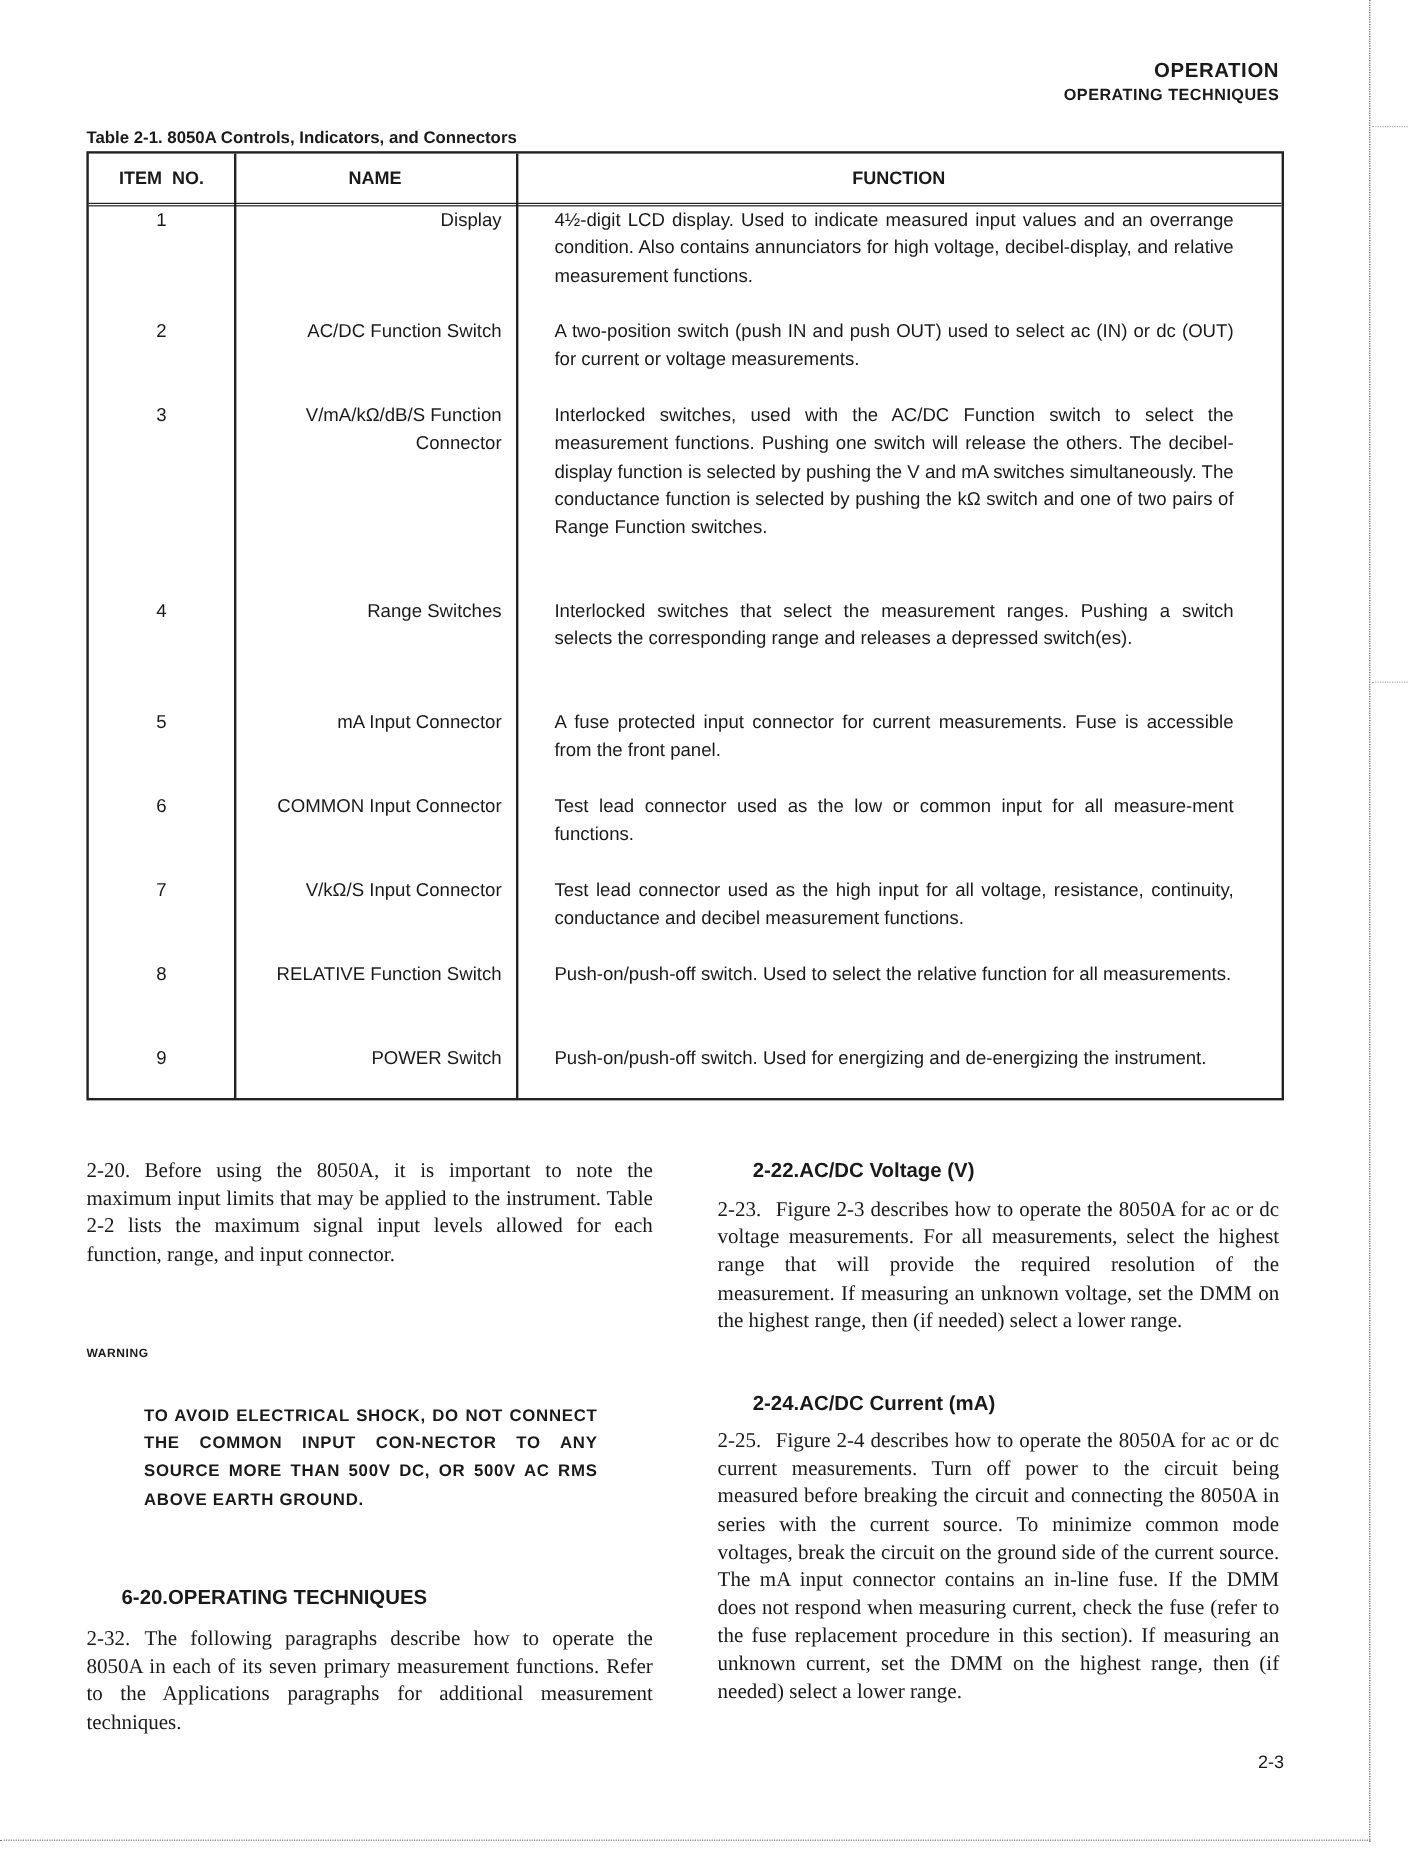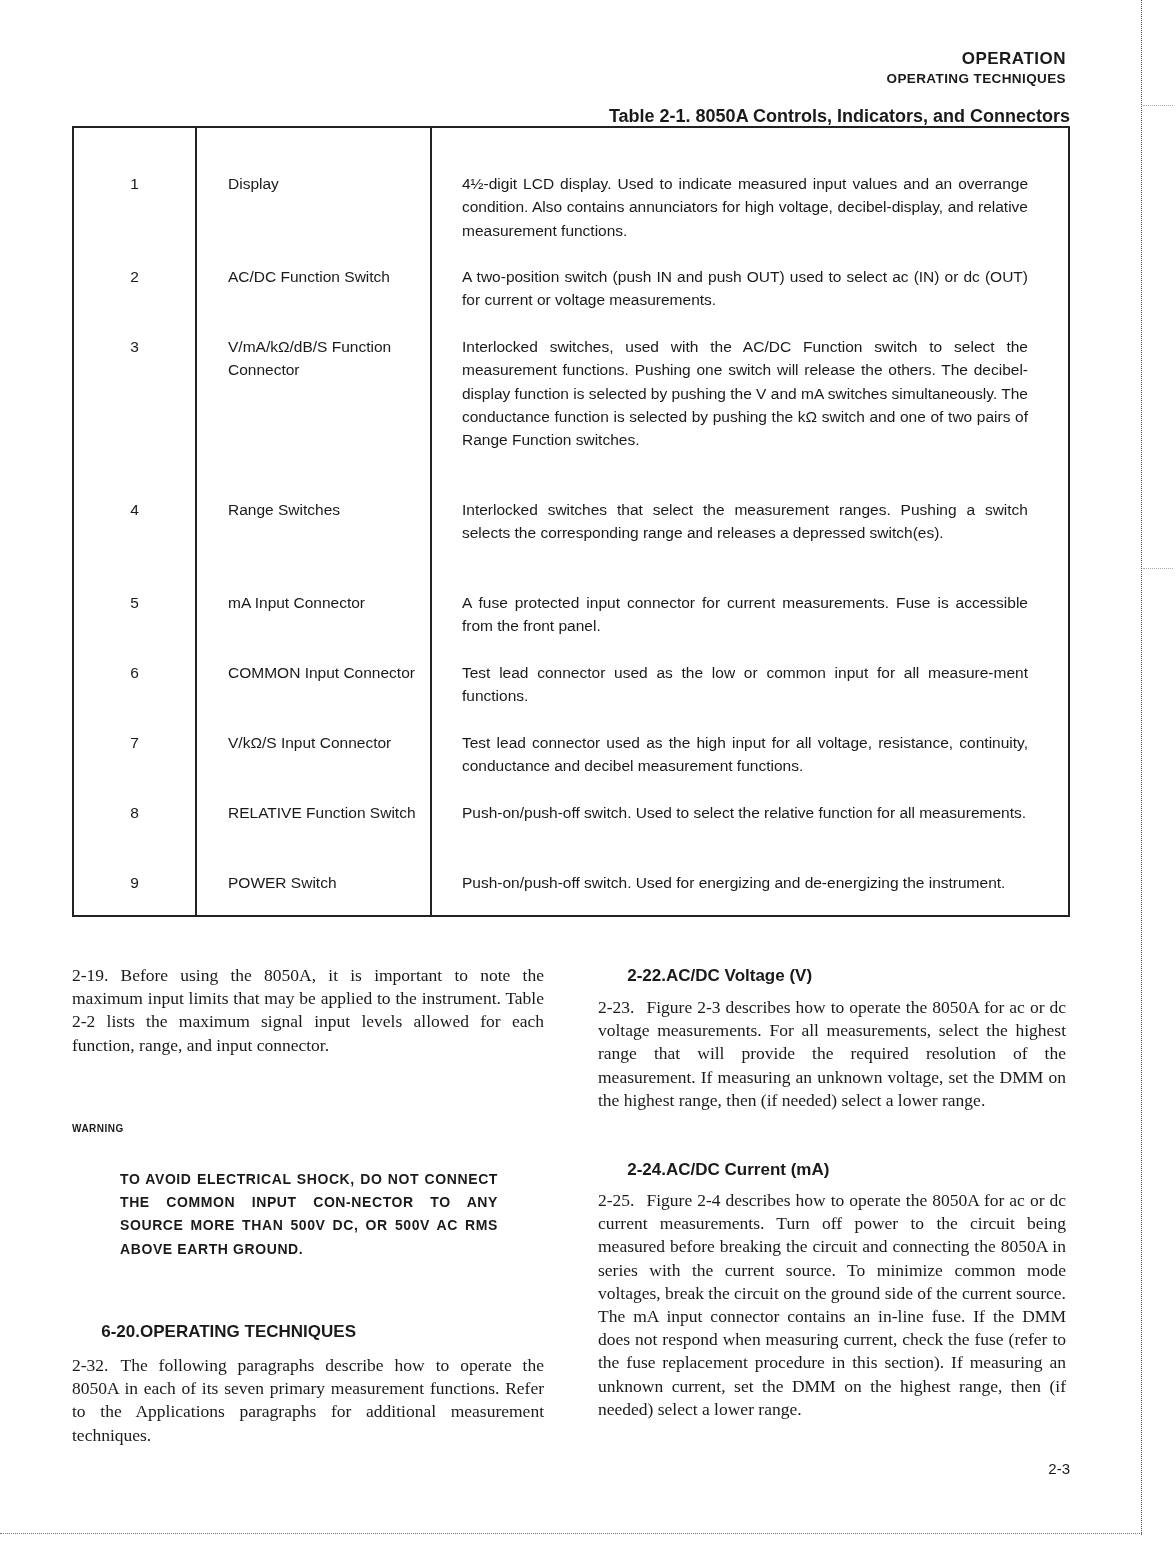--- a/index.html
+++ b/index.html
@@ -7,35 +7,35 @@
   body { position: relative; color: #1a1a1a; font-family: "Liberation Sans", sans-serif; }
 
   .edge-right { position: absolute; left: 1141px; top: 0; width: 0; height: 1535px; border-left: 1px dotted #555; }
   .edge-bottom { position: absolute; left: 0; top: 1533px; width: 1142px; height: 0; border-top: 1px dotted #777; }
   .edge-tick { position: absolute; left: 1143px; width: 30px; height: 0; border-top: 1px dotted #aaa; }
 
   .running-head { position: absolute; right: 110px; top: 48px; text-align: right; font-weight: bold; }
   .running-head .h1 { font-size: 17px; letter-spacing: 0.5px; line-height: 22px; }
   .running-head .h2 { font-size: 13.5px; letter-spacing: 0.4px; line-height: 18px; }
 
-  .table-caption { position: absolute; left: 72px; width: 998px; top: 106px; text-align: right; font-weight: bold; font-size: 18px; }
+  .table-caption { position: absolute; left: 72px; width: 998px; top: 106px; text-align: left; font-weight: bold; font-size: 14px; }
 
   .ctl-table { position: absolute; left: 72px; top: 126px; width: 998px; height: 791px; border: 2px solid #222; }
   .ctl-table .vline { position: absolute; top: 0; bottom: 0; width: 0; border-left: 2px solid #222; }
   .ctl-table .vline.v1 { left: 121px; }
   .ctl-table .vline.v2 { left: 356px; }
   .ctl-table .hdr { position: absolute; left: 0; right: 0; top: 0; height: 44px; border-bottom: 3px double #222; font-weight: bold; font-size: 15px; }
   .ctl-table .hdr span { position: absolute; top: 12px; }
   .hdr .c-item { left: 0; width: 121px; text-align: center; }
   .hdr .c-name { left: 121px; width: 235px; text-align: center; }
   .hdr .c-func { left: 356px; right: 0; text-align: center; }
 
   .row { position: absolute; left: 0; right: 0; font-size: 15.5px; line-height: 23.3px; }
   .row .num { position: absolute; left: 0; width: 121px; text-align: center; }
-  .row .name { position: absolute; left: 154px; width: 190px; }
+  .row .name { position: absolute; left: 154px; width: 190px; text-align: right; }
   .row .func { position: absolute; left: 388px; width: 566px; text-align: justify; }
 
   .col { position: absolute; font-family: "Liberation Serif", serif; font-size: 17.5px; line-height: 23.2px; text-align: justify; }
   .col.left { left: 72px; width: 472px; }
   .col.right { left: 598px; width: 468px; }
   .para-num { margin-right: 12px; }
   .sec-head { position: absolute; font-family: "Liberation Sans", sans-serif; font-weight: bold; font-size: 17px; }
   .sec-head .sn { display: inline-block; width: 68px; text-align: right; }
 
   .warning-title { position: absolute; left: 72px; width: 472px; top: 1123px; font-weight: bold; font-size: 10px; letter-spacing: 0.5px; }
@@ -54,20 +54,25 @@
 <header class="running-head">
   <div class="h1">OPERATION</div>
   <div class="h2">OPERATING TECHNIQUES</div>
 </header>
 
 <div class="table-caption">Table 2-1. 8050A Controls, Indicators, and Connectors</div>
 
 <div class="ctl-table">
   <div class="vline v1"></div>
   <div class="vline v2"></div>
+  <div class="hdr">
+    <span class="c-item" style="white-space:pre">ITEM  NO.</span>
+    <span class="c-name">NAME</span>
+    <span class="c-func">FUNCTION</span>
+  </div>
 
   <div class="row" style="top:44px">
     <span class="num">1</span>
     <span class="name">Display</span>
     <span class="func">4½-digit LCD display. Used to indicate measured input values and an overrange condition. Also contains annunciators for high voltage, decibel-display, and relative measurement functions.</span>
   </div>
   <div class="row" style="top:137px">
     <span class="num">2</span>
     <span class="name">AC/DC Function Switch</span>
     <span class="func">A two-position switch (push IN and push OUT) used to select ac (IN) or dc (OUT) for current or voltage measurements.</span>
@@ -103,21 +108,21 @@
     <span class="func">Push-on/push-off switch. Used to select the relative function for all measurements.</span>
   </div>
   <div class="row" style="top:743px">
     <span class="num">9</span>
     <span class="name">POWER Switch</span>
     <span class="func">Push-on/push-off switch. Used for energizing and de-energizing the instrument.</span>
   </div>
 </div>
 
 <p class="col left" style="top:964px">
-  <span class="para-num">2-19.</span><span>Before using the 8050A, it is important to note the maximum input limits that may be applied to the instrument. Table 2-2 lists the maximum signal input levels allowed for each function, range, and input connector.</span>
+  <span class="para-num">2-20.</span><span>Before using the 8050A, it is important to note the maximum input limits that may be applied to the instrument. Table 2-2 lists the maximum signal input levels allowed for each function, range, and input connector.</span>
 </p>
 
 <div class="warning-title">WARNING</div>
 <div class="warning-body">TO AVOID ELECTRICAL SHOCK, DO NOT CONNECT THE COMMON INPUT CON-NECTOR TO ANY SOURCE MORE THAN 500V DC, OR 500V AC RMS ABOVE EARTH GROUND.</div>
 
 <div class="sec-head" style="left:72px; top:1322px">
   <span class="sn">6-20.</span><span>OPERATING TECHNIQUES</span>
 </div>
 
 <p class="col left" style="top:1354px">

